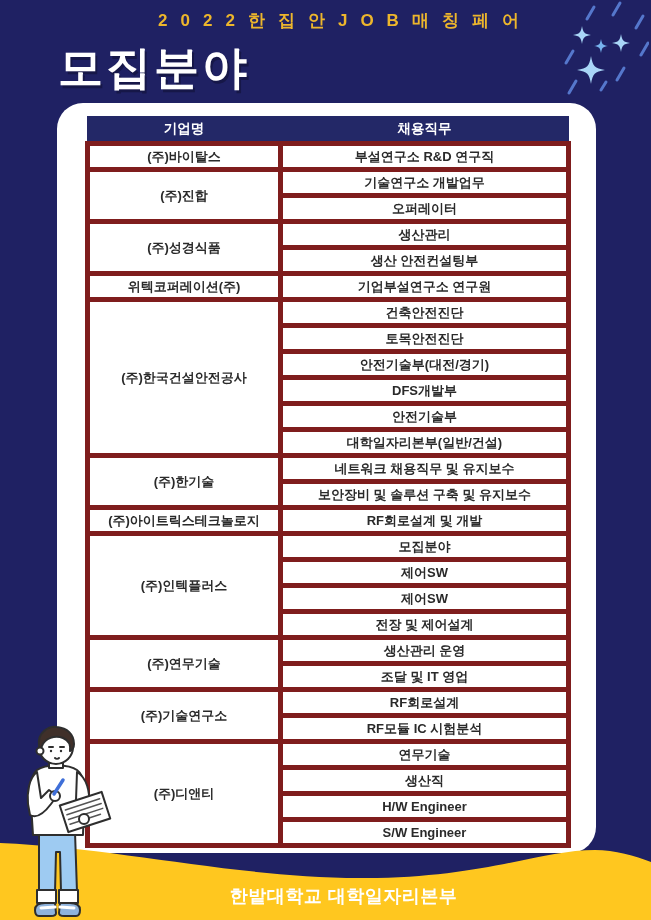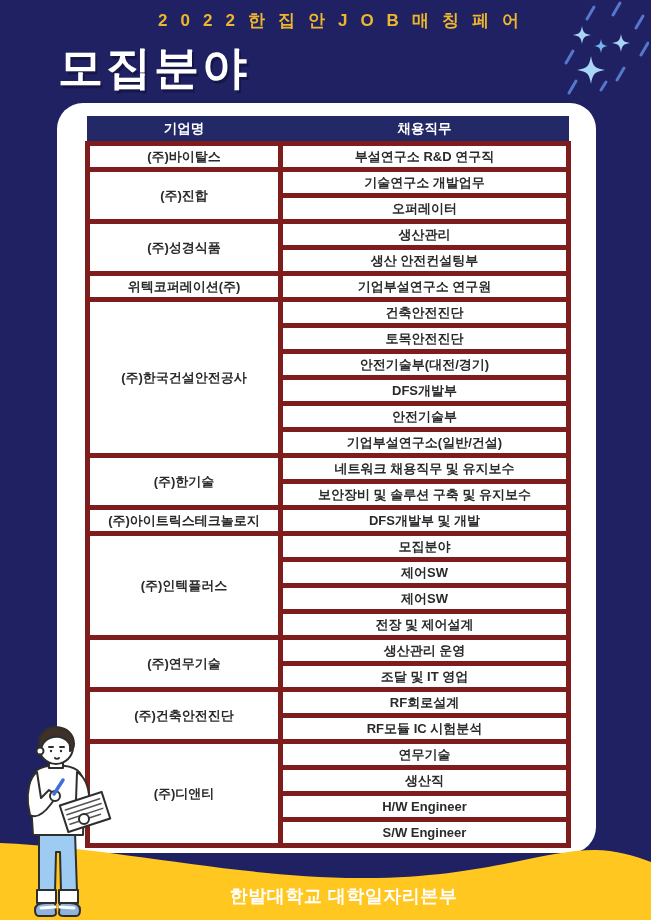--- a/index.html
+++ b/index.html
@@ -148,32 +148,32 @@
         <tr>
           <td>안전기술부(대전/경기)</td>
         </tr>
         <tr>
           <td>DFS개발부</td>
         </tr>
         <tr>
           <td>안전기술부</td>
         </tr>
         <tr>
-          <td>기업부설연구소(일반/건설)</td>
+          <td>대학일자리본부(일반/건설)</td>
         </tr>
         <tr>
           <td rowspan="2">(주)한기술</td>
           <td>네트워크 채용직무 및 유지보수</td>
         </tr>
         <tr>
           <td>보안장비 및 솔루션 구축 및 유지보수</td>
         </tr>
         <tr>
           <td rowspan="1">(주)아이트릭스테크놀로지</td>
-          <td>DFS개발부 및 개발</td>
+          <td>RF회로설계 및 개발</td>
         </tr>
         <tr>
           <td rowspan="4">(주)인텍플러스</td>
           <td>모집분야</td>
         </tr>
         <tr>
           <td>제어SW</td>
         </tr>
         <tr>
           <td>제어SW</td>
@@ -182,21 +182,21 @@
           <td>전장 및 제어설계</td>
         </tr>
         <tr>
           <td rowspan="2">(주)연무기술</td>
           <td>생산관리 운영</td>
         </tr>
         <tr>
           <td>조달 및 IT 영업</td>
         </tr>
         <tr>
-          <td rowspan="2">(주)건축안전진단</td>
+          <td rowspan="2">(주)기술연구소</td>
           <td>RF회로설계</td>
         </tr>
         <tr>
           <td>RF모듈 IC 시험분석</td>
         </tr>
         <tr>
           <td rowspan="4">(주)디앤티</td>
           <td>연무기술</td>
         </tr>
         <tr>

